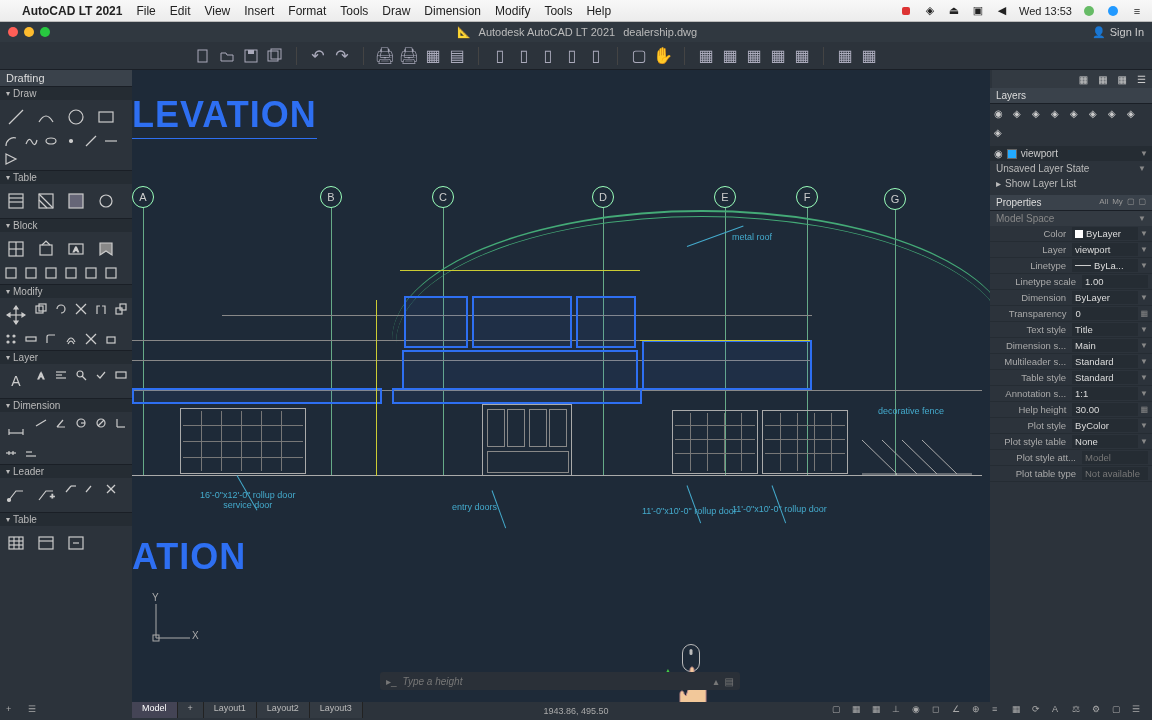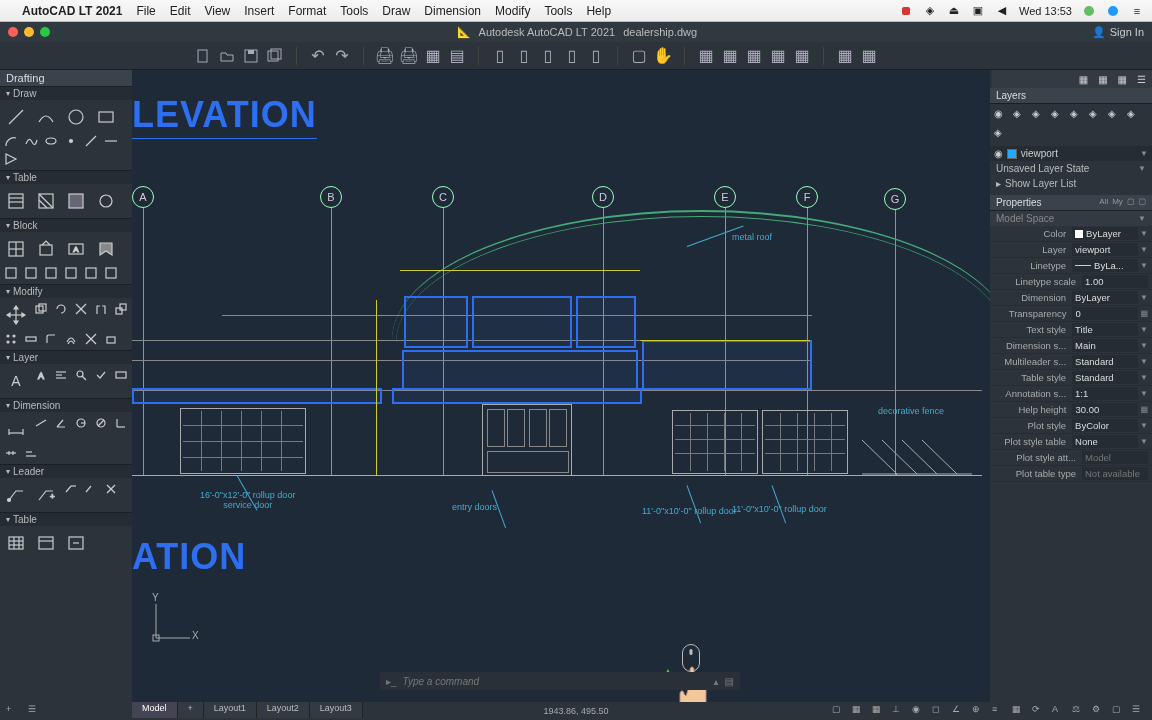--- a/index.html
+++ b/index.html
@@ -861,21 +861,21 @@
       <div class="prop-row">
           <span class="k">Plot table type</span>
           <span class="v" style="color:#777">Not available</span>
         </div>
     </div>
   </div>
 </div>
 
 <div class="cmd-bar">
   <span style="margin-right:6px">▸_</span>
-  <span style="font-style:italic">Type a command</span>
+  <span style="font-style:italic">Type a height</span>
   <span style="margin-left:auto; display:flex; gap:6px">
     <span>▴</span>
     <span>▤</span>
   </span>
 </div>
 
 <div class="model-tabs" style="bottom:0; height:16px; position:absolute; left:132px; top:auto; bottom:2px; z-index:5">
   <span class="mt active">Model</span>
   <span class="mt">+</span>
   <span class="mt">Layout1</span>

